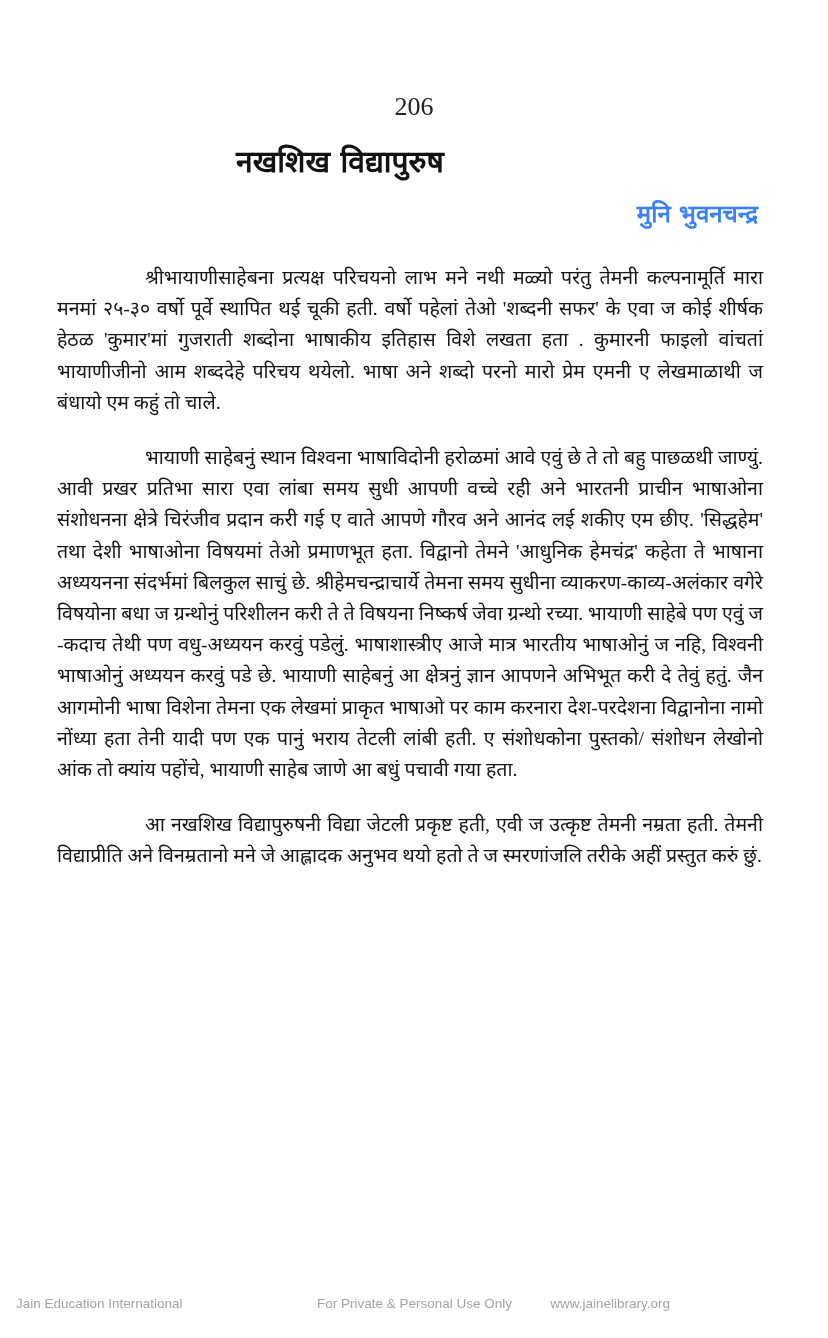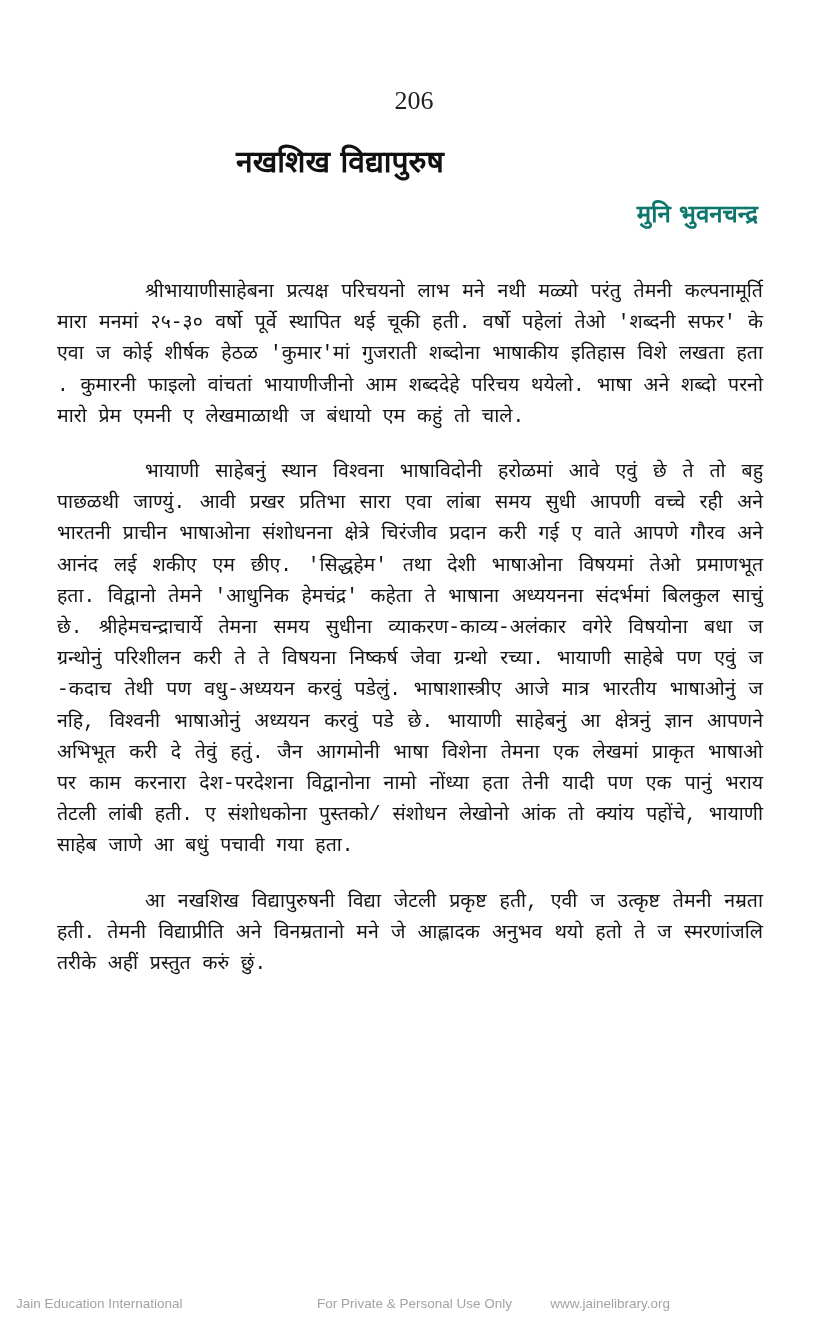--- a/index.html
+++ b/index.html
@@ -1,33 +1,32 @@
 <!DOCTYPE html>
 <html><head>
 <meta charset="utf-8">
 <style>
   html, body { margin: 0; padding: 0; background: #ffffff; }
   body { width: 828px; height: 1338px; position: relative; overflow: hidden; color: #111; }
   .page-number {
-    position: absolute; top: 86px; left: 0; width: 828px; text-align: center;
+    position: absolute; top: 92px; left: 0; width: 828px; text-align: center;
     font-family: "Liberation Serif", serif; font-size: 26px; color: #222;
   }
   .title {
     position: absolute; top: 140px; left: 0; width: 680px; text-align: center;
     font-family: "DejaVu Sans", sans-serif; font-size: 30px; font-weight: bold; color: #111;
   }
   .author {
     position: absolute; top: 196px; right: 70px;
-    font-family: "DejaVu Sans", sans-serif; font-size: 24px; font-weight: bold; color: #0f766e;
+    font-family: "DejaVu Sans", sans-serif; font-size: 24px; font-weight: bold; color: #3b82f6;
   }
   .body-text {
     position: absolute; top: 262px; left: 57px; width: 706px;
-    font-family: Liberation Mono, monospace; font-size: 19.5px; line-height: 31.2px;
+    font-family: Liberation Serif, serif; font-size: 19.5px; line-height: 31.2px;
     color: #151515;
-    margin-top: 15px;
   }
   .para {
     margin: 0 0 24px 0; text-align: justify; text-indent: 88px;
     text-align-last: left;
   }
   .footer {
     position: absolute; top: 1296px; left: 0; width: 692px; height: 24px;
     font-family: "Liberation Sans", sans-serif; font-size: 13.5px; color: #a3a3a3;
   }
   .footer span { position: absolute; top: 0; white-space: nowrap; }

